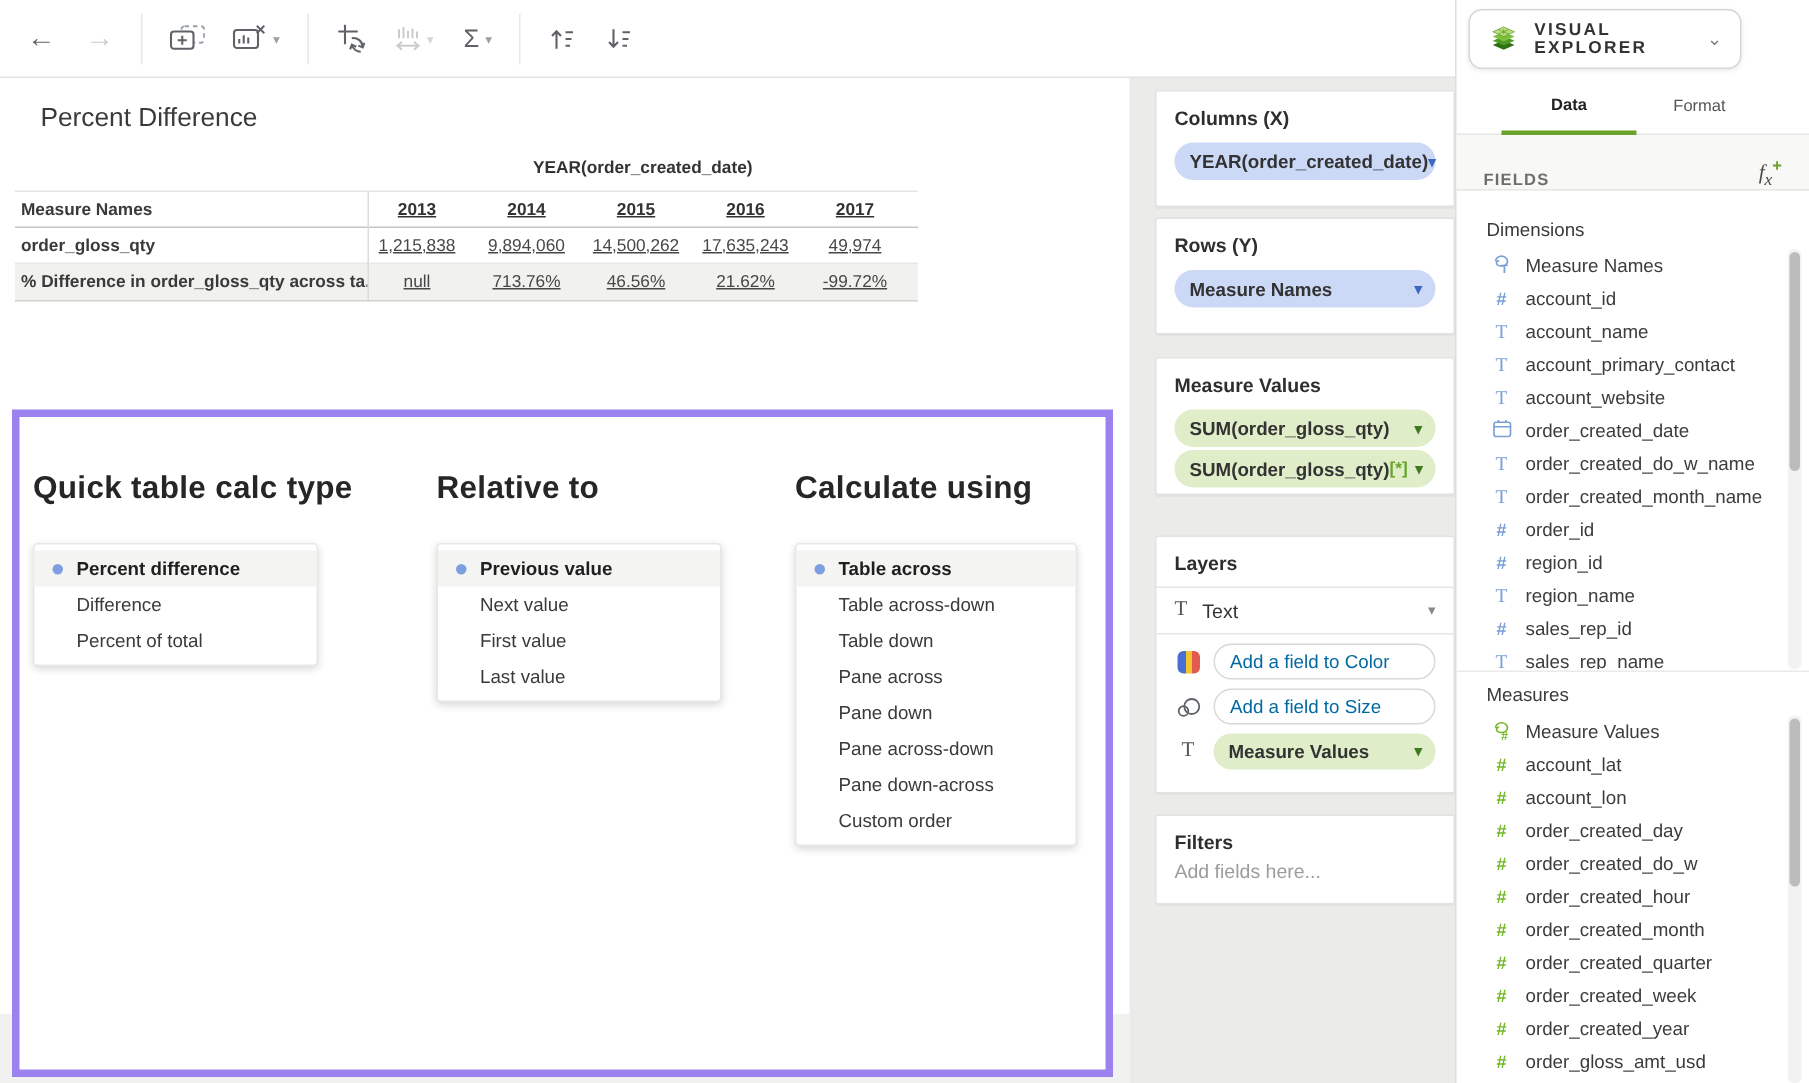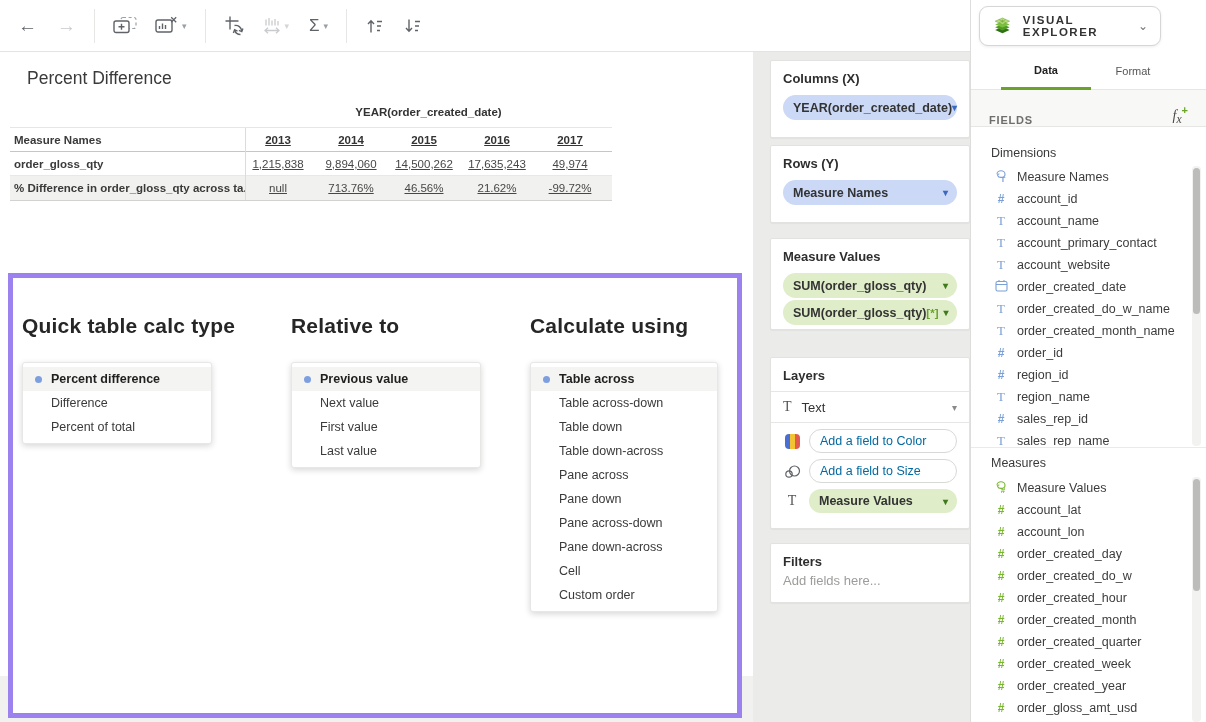--- a/index.html
+++ b/index.html
@@ -226,26 +226,24 @@
           <div class="opt">First value</div>
           <div class="opt">Last value</div>
         </div>
       </div>
       <div class="calc-col" style="left: 517px;">
         <div class="calc-title">Calculate using</div>
         <div class="card" style="width: 188px;">
           <div class="opt selected">Table across<span class="dot"></span></div>
           <div class="opt">Table across-down</div>
           <div class="opt">Table down</div>
-          <div class="opt">Table down-across</div>
           <div class="opt">Pane across</div>
           <div class="opt">Pane down</div>
           <div class="opt">Pane across-down</div>
           <div class="opt">Pane down-across</div>
-          <div class="opt">Cell</div>
           <div class="opt">Custom order</div>
         </div>
       </div>
     </div>
 </div>
 
 <div class="gutter">
 
   <div class="panel" style="top:8px;height:78px">
     <div class="panel-label">Columns (X)</div>

